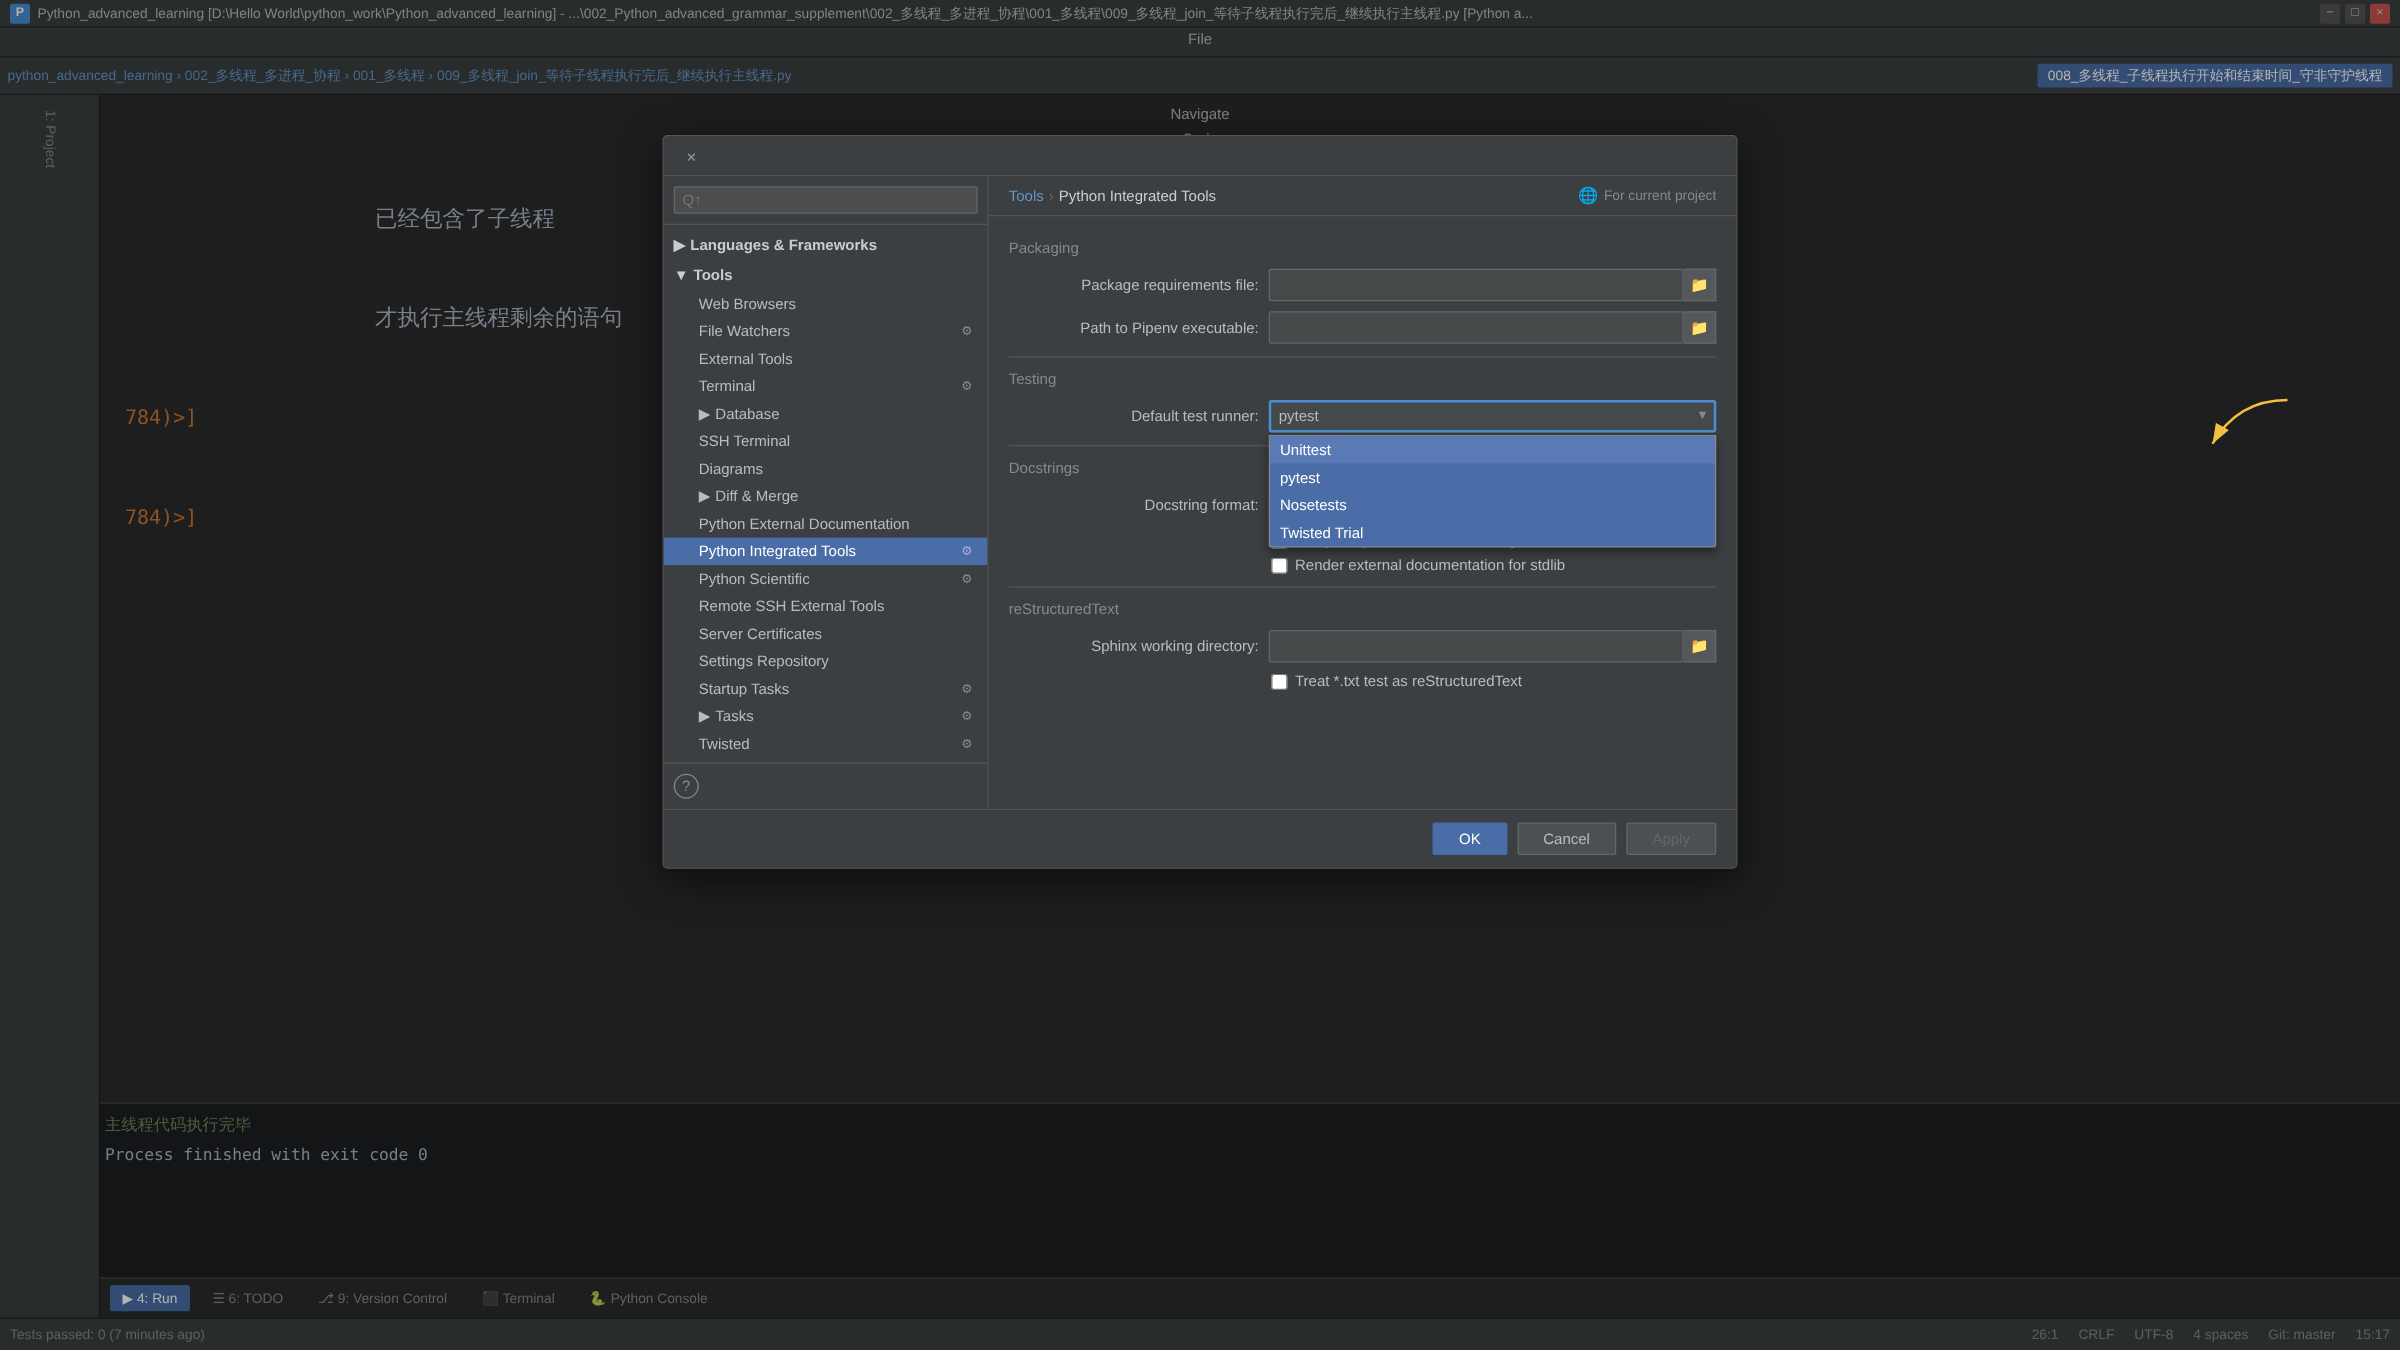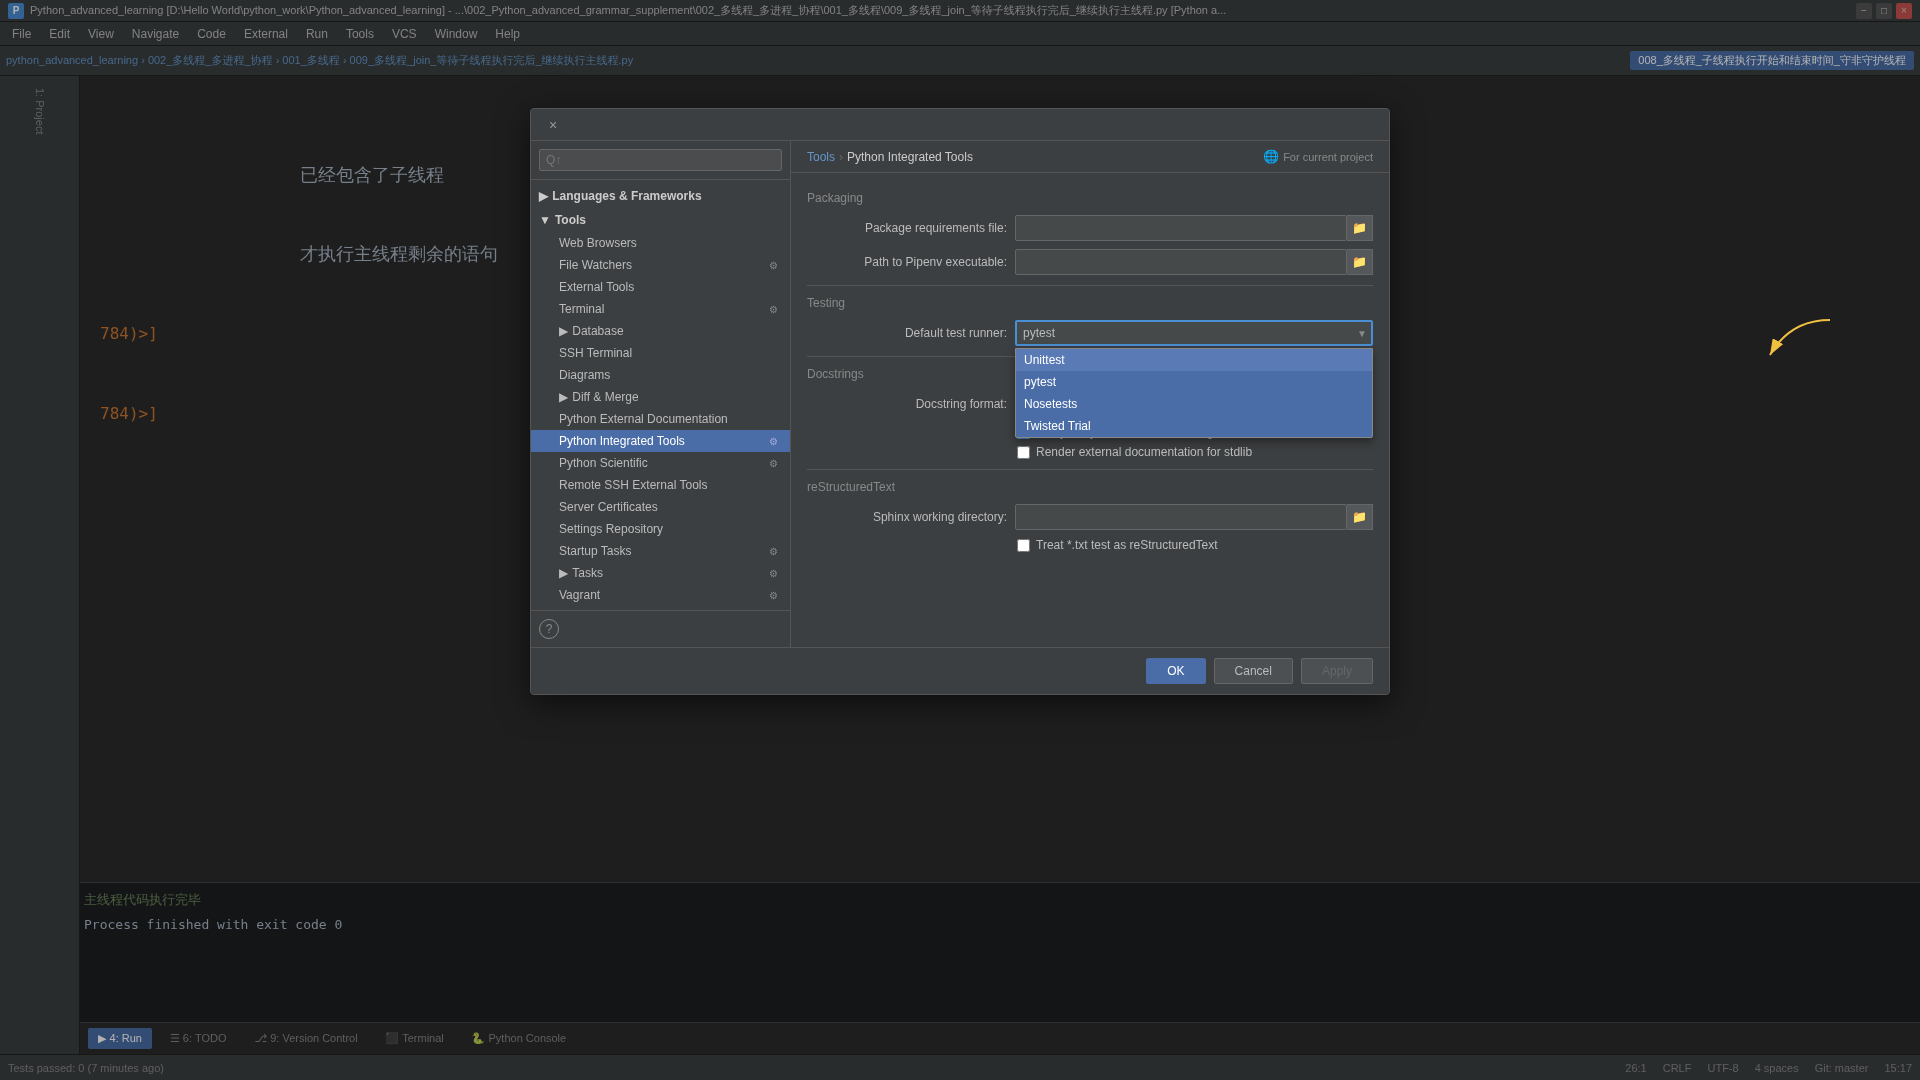--- a/index.html
+++ b/index.html
@@ -63,20 +63,21 @@
       height: 24px;
       background: #3c3f41;
       display: flex;
       align-items: center;
       padding: 0 4px;
       font-size: 12px;
       color: #bbb;
       border-bottom: 1px solid #222;
       gap: 2px;
       z-index: 10;
+      flex-direction: column;
     }
     .menu-item {
       padding: 2px 8px;
       cursor: pointer;
       border-radius: 2px;
     }
 
     
     .toolbar {
       position: absolute;
@@ -618,21 +619,21 @@
         <div class="tree-item indented">
           <span>Startup Tasks</span>
           <span style="margin-left:auto; font-size:10px; color:#888;">⚙</span>
         </div>
         <div class="tree-item indented">
           <span>▶</span>
           <span>Tasks</span>
           <span style="margin-left:auto; font-size:10px; color:#888;">⚙</span>
         </div>
         <div class="tree-item indented">
-          <span>Vagrant</span>
+          <span>Twisted</span>
           <span style="margin-left:auto; font-size:10px; color:#888;">⚙</span>
         </div>
 
       </div>
 
       <div style="padding:8px; border-top:1px solid #555;">
         <div style="width:20px; height:20px; border-radius:50%; border:1px solid #888; display:flex; align-items:center; justify-content:center; font-size:12px; color:#888; cursor:pointer;">?</div>
       </div>
     </div>
 

